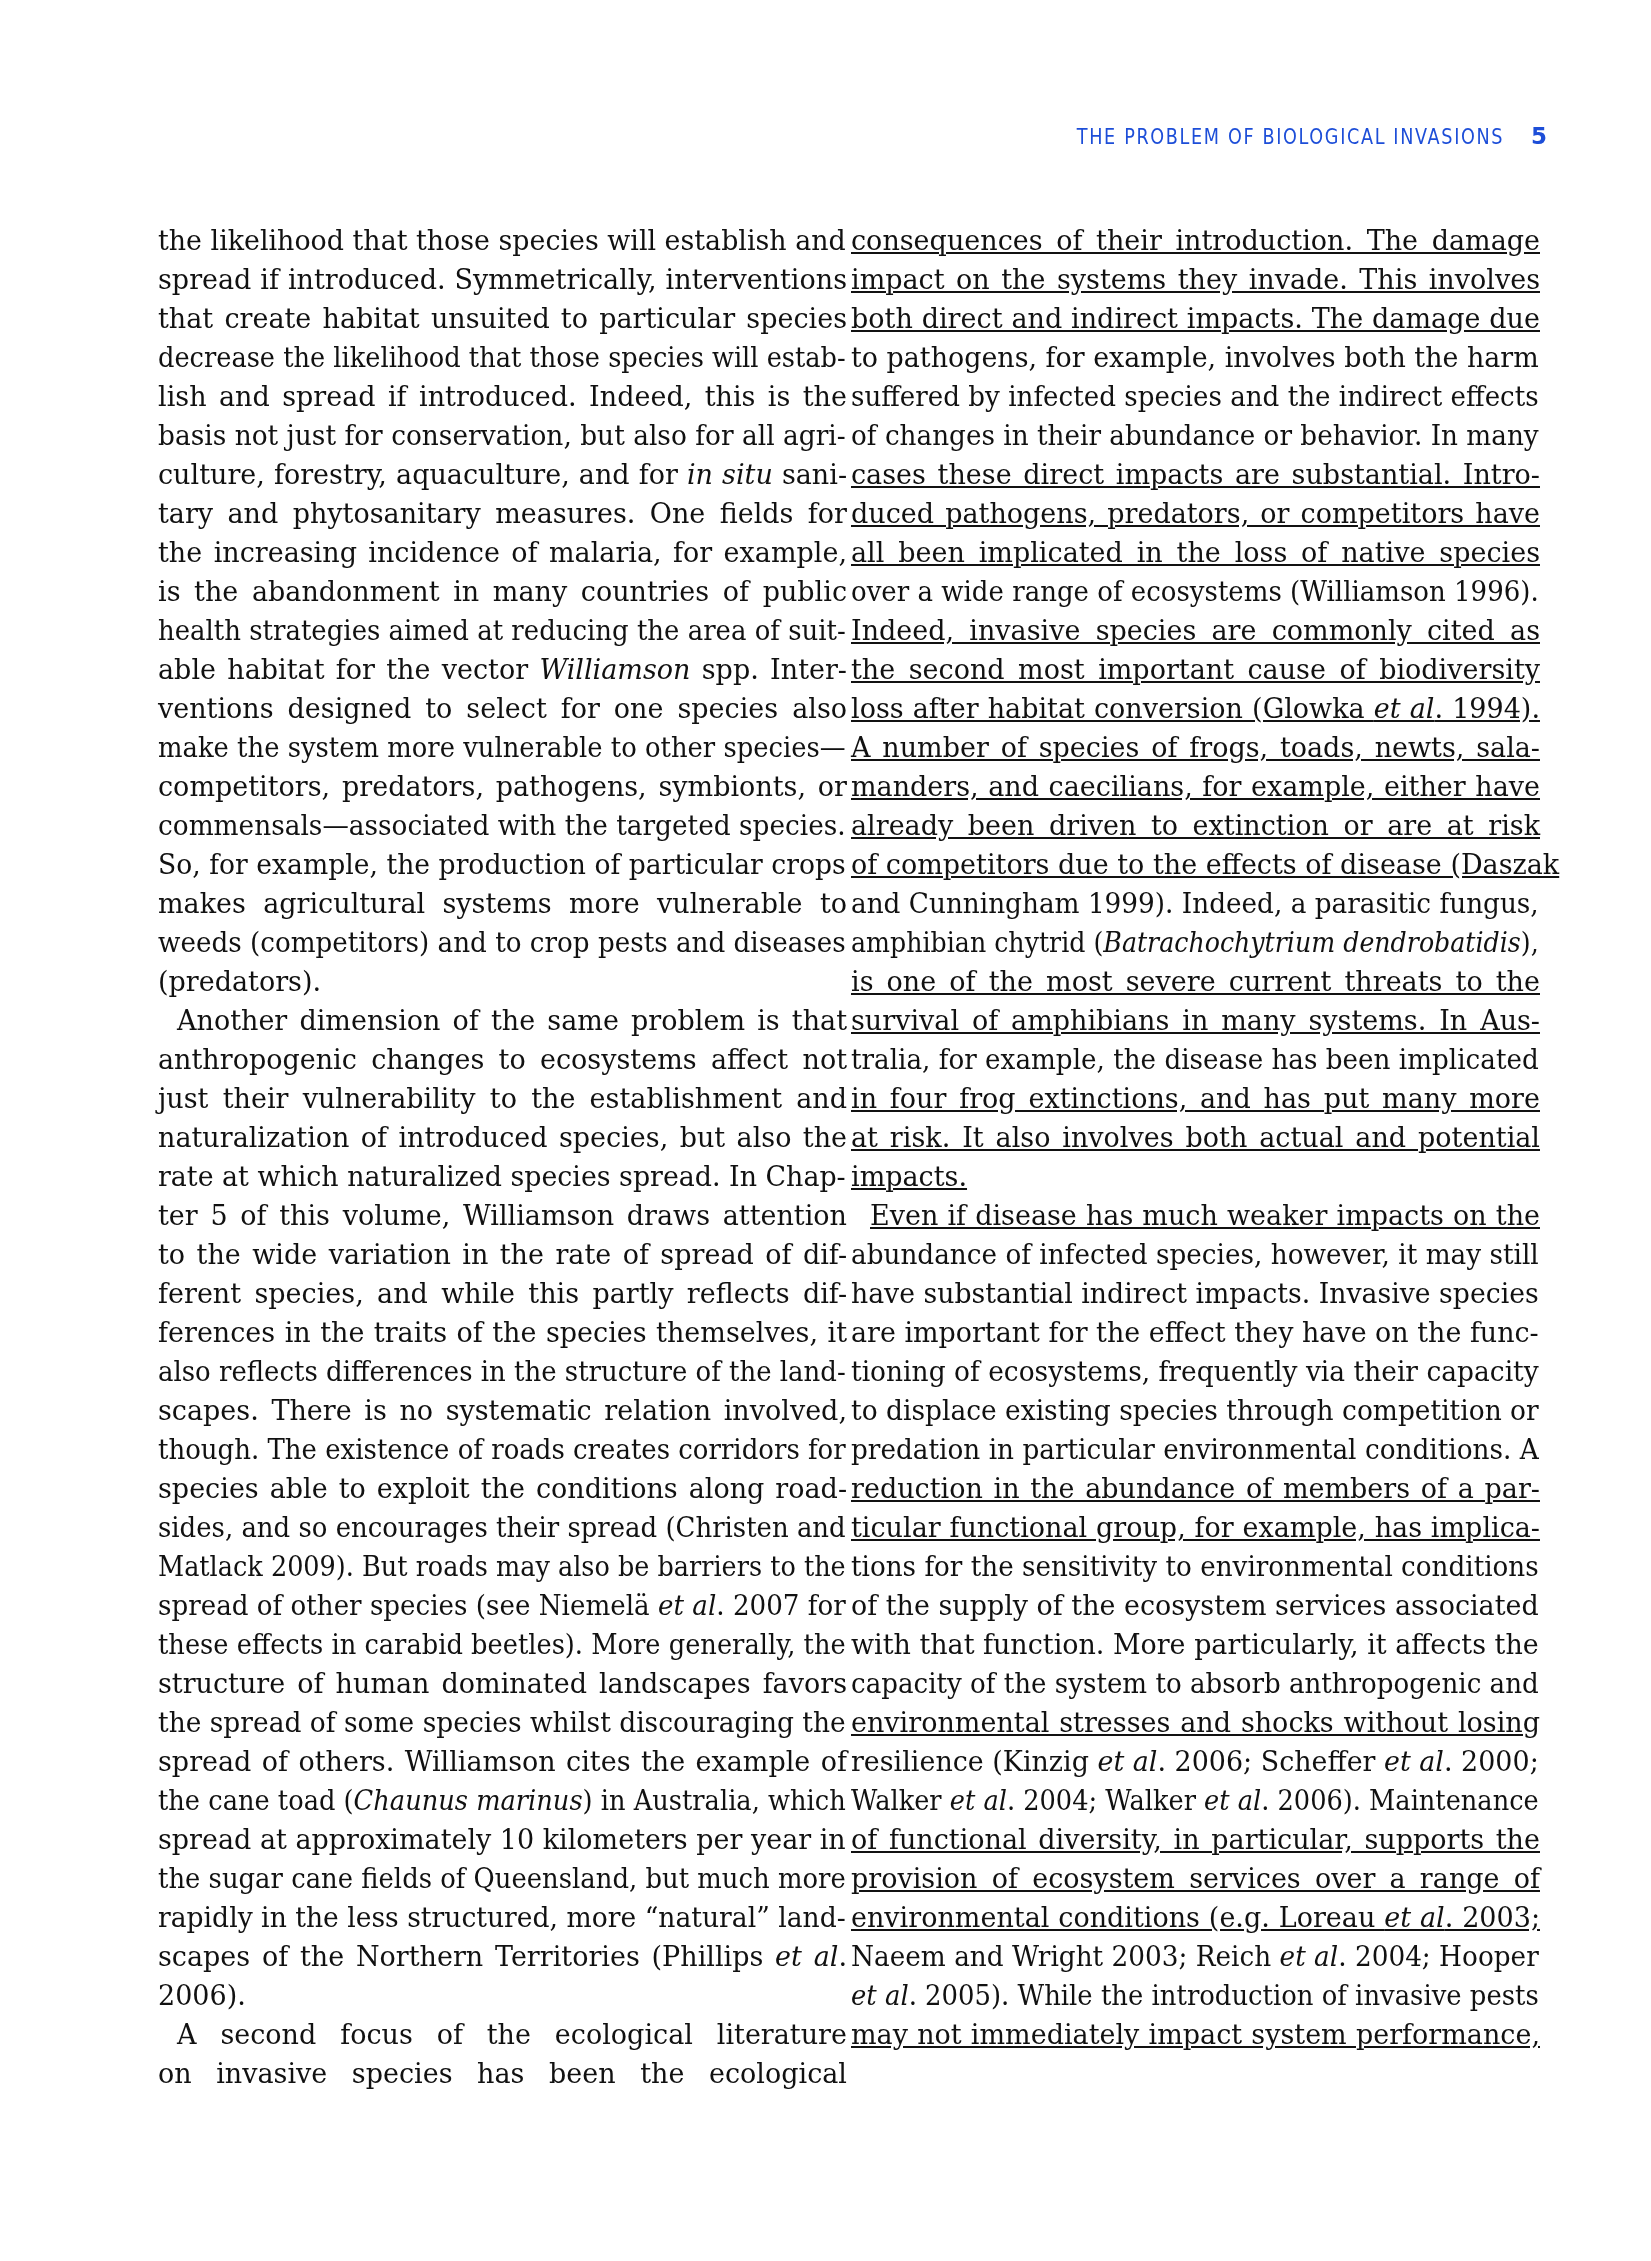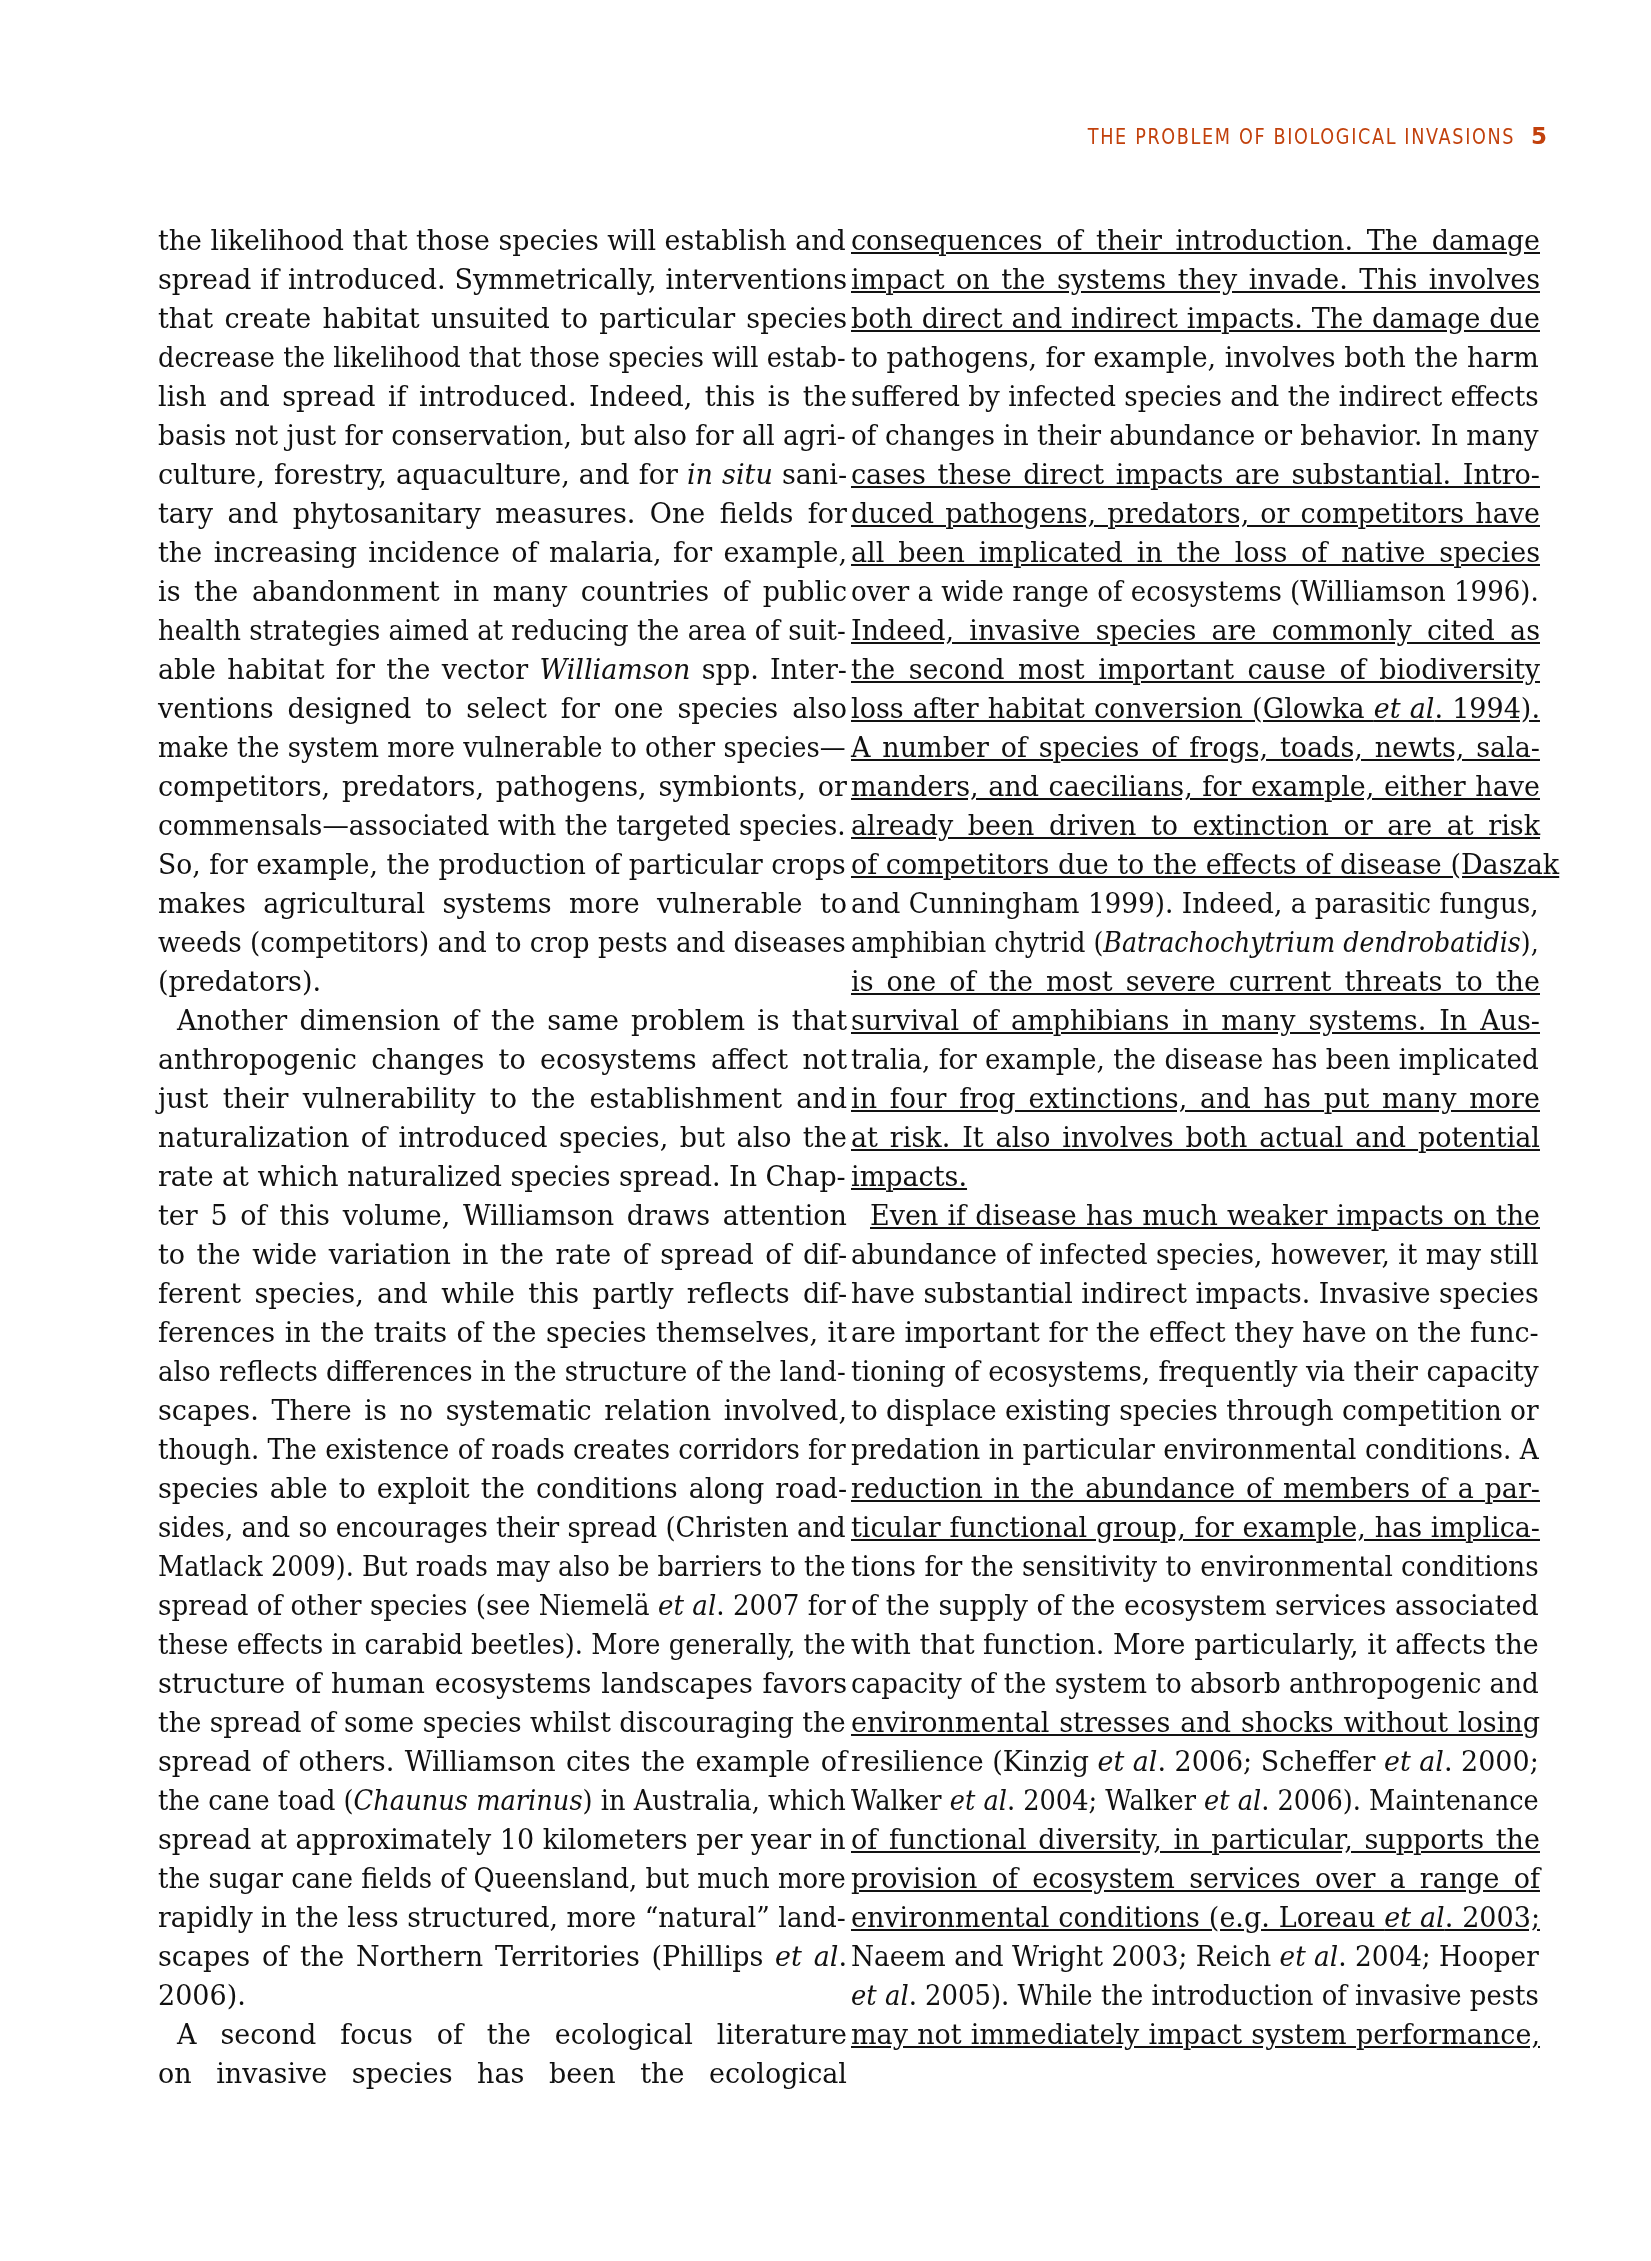--- a/index.html
+++ b/index.html
@@ -1,21 +1,21 @@
 <!DOCTYPE html>
 <html style="font-size:12.7px"><head>
 <meta charset="utf-8">
 <style>
   html, body { margin: 0; padding: 0; background: #ffffff; }
   body { width: 1652px; height: 2261px; position: relative; overflow: hidden; color: #111111; }
   .page { position: absolute; inset: 0; background: #ffffff; }
   .running-head {
     position: absolute; top: 123px; right: 105px;
     font-family: "DejaVu Sans", sans-serif; font-size: 21.5px; letter-spacing: 2px;
-    color: #c2410c; display: flex; align-items: baseline; gap: 16px;
+    color: #1d4ed8; display: flex; align-items: baseline; gap: 27px;
   }
   .running-head .title { transform: scaleX(0.82); transform-origin: right center; display: inline-block; }
   .running-head .num { font-weight: bold; font-size: 23px; letter-spacing: 0; }
   .column {
     position: absolute; top: 221px; width: 689px;
     font-family: "DejaVu Serif", serif; font-size: 27px; line-height: 39px; color: #111111;
   }
   .col-left { left: 118px; margin-left: 40px; }
   .col-right { left: 851px; text-decoration: underline; }
   .line { display: block; white-space: nowrap; height: 39px; text-align: justify; text-align-last: justify; }
@@ -64,21 +64,21 @@
       <div class="line"><span>ferent species, and while this partly reflects dif-</span></div>
       <div class="line"><span>ferences in the traits of the species themselves, it</span></div>
       <div class="line"><span class="inner" style="transform: scaleX(0.961821);"><span>also reflects differences in the structure of the land-</span></span></div>
       <div class="line"><span>scapes. There is no systematic relation involved,</span></div>
       <div class="line"><span class="inner" style="transform: scaleX(0.962724);"><span>though. The existence of roads creates corridors for</span></span></div>
       <div class="line"><span>species able to exploit the conditions along road-</span></div>
       <div class="line"><span class="inner" style="transform: scaleX(0.961088);"><span>sides, and so encourages their spread (Christen and</span></span></div>
       <div class="line"><span class="inner" style="transform: scaleX(0.945544);"><span>Matlack 2009). But roads may also be barriers to the</span></span></div>
       <div class="line"><span class="inner" style="transform: scaleX(0.968714);"><span>spread of other species (see Niemelä </span><em>et al</em><span>. 2007 for</span></span></div>
       <div class="line"><span class="inner" style="transform: scaleX(0.951992);"><span>these effects in carabid beetles). More generally, the</span></span></div>
-      <div class="line"><span>structure of human ecosystems landscapes favors</span></div>
+      <div class="line"><span>structure of human dominated landscapes favors</span></div>
       <div class="line"><span class="inner" style="transform: scaleX(0.980765);"><span>the spread of some species whilst discouraging the</span></span></div>
       <div class="line"><span>spread of others. Williamson cites the example of</span></div>
       <div class="line"><span class="inner" style="transform: scaleX(0.951567);"><span>the cane toad (</span><em>Chaunus marinus</em><span>) in Australia, which</span></span></div>
       <div class="line"><span class="inner" style="transform: scaleX(0.999009);"><span>spread at approximately 10 kilometers per year in</span></span></div>
       <div class="line"><span class="inner" style="transform: scaleX(0.958478);"><span>the sugar cane fields of Queensland, but much more</span></span></div>
       <div class="line"><span class="inner" style="transform: scaleX(0.985105);"><span>rapidly in the less structured, more “natural” land-</span></span></div>
       <div class="line"><span>scapes of the Northern Territories (Phillips </span><em>et al</em><span>.</span></div>
       <div class="line last"><span>2006).</span></div>
       <div class="line indent"><span>A second focus of the ecological literature</span></div>
       <div class="line"><span>on invasive species has been the ecological</span></div>

